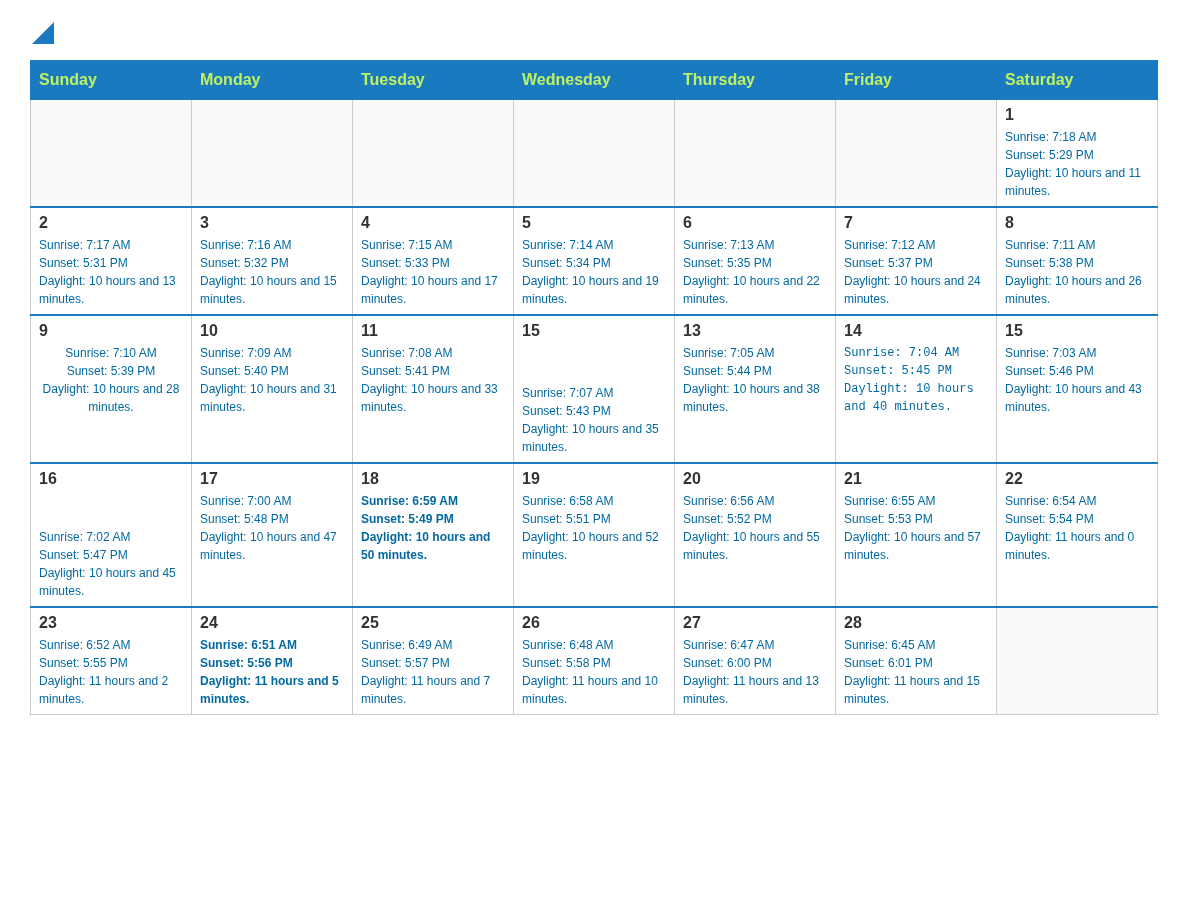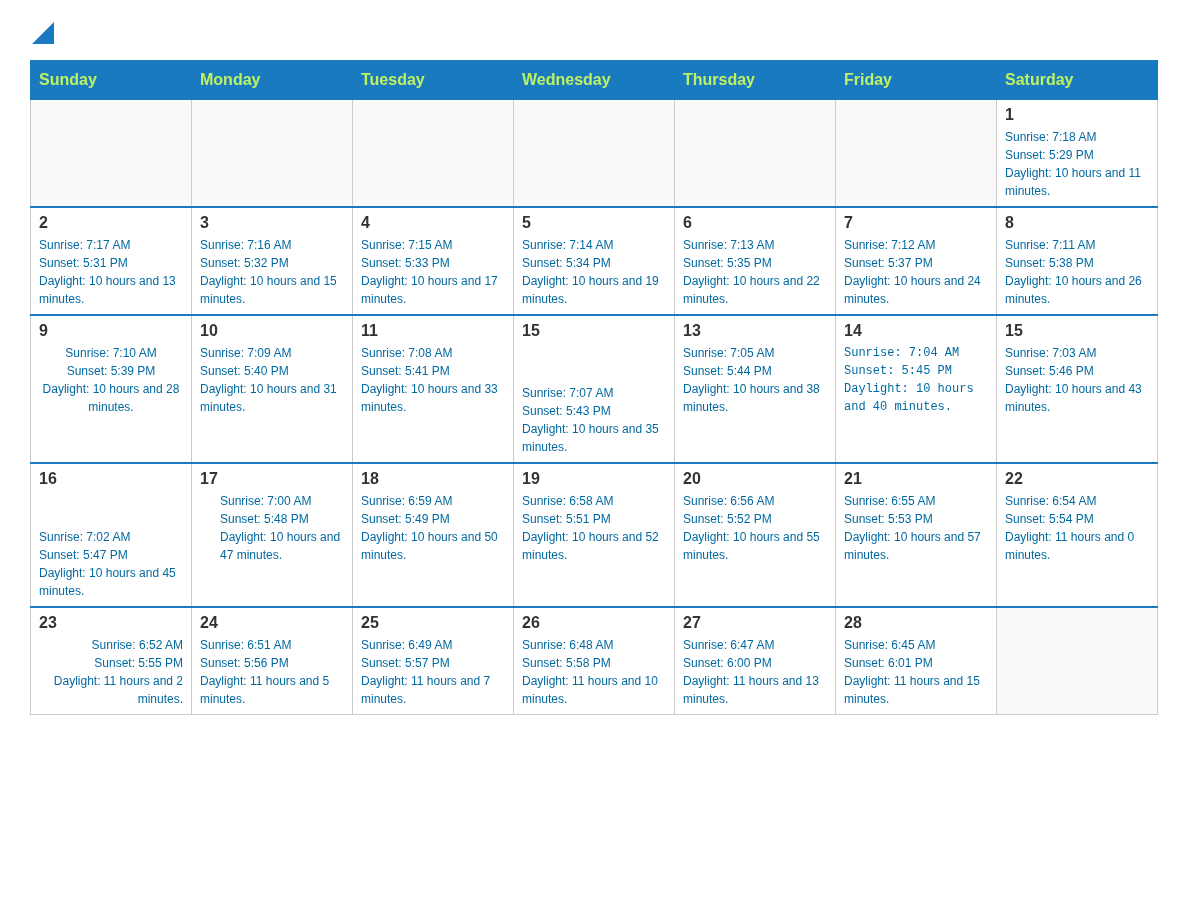--- a/index.html
+++ b/index.html
@@ -225,27 +225,27 @@
       </tr>
       <tr>
         <td>
           <span class="day-num">16</span>
           <div class="day-info" style="white-space: pre-line; margin-top: 40px;">Sunrise: 7:02 AM
 Sunset: 5:47 PM
 Daylight: 10 hours and 45 minutes.</div>
         </td>
         <td>
           <span class="day-num">17</span>
-          <div class="day-info" style="white-space: pre-line; margin-left: 20px;">Sunrise: 7:00 AM
+          <div class="day-info" style="white-space: pre-line;">Sunrise: 7:00 AM
 Sunset: 5:48 PM
 Daylight: 10 hours and 47 minutes.</div>
         </td>
         <td>
           <span class="day-num">18</span>
-          <div class="day-info" style="white-space: pre-line;">Sunrise: 6:59 AM
+          <div class="day-info" style="white-space: pre-line; font-weight: bold;">Sunrise: 6:59 AM
 Sunset: 5:49 PM
 Daylight: 10 hours and 50 minutes.</div>
         </td>
         <td>
           <span class="day-num">19</span>
           <div class="day-info" style="white-space: pre-line;">Sunrise: 6:58 AM
 Sunset: 5:51 PM
 Daylight: 10 hours and 52 minutes.</div>
         </td>
         <td>
@@ -263,27 +263,27 @@
         <td>
           <span class="day-num">22</span>
           <div class="day-info" style="white-space: pre-line;">Sunrise: 6:54 AM
 Sunset: 5:54 PM
 Daylight: 11 hours and 0 minutes.</div>
         </td>
       </tr>
       <tr>
         <td>
           <span class="day-num">23</span>
-          <div class="day-info" style="white-space: pre-line; text-align: right;">Sunrise: 6:52 AM
+          <div class="day-info" style="white-space: pre-line;">Sunrise: 6:52 AM
 Sunset: 5:55 PM
 Daylight: 11 hours and 2 minutes.</div>
         </td>
         <td>
           <span class="day-num">24</span>
-          <div class="day-info" style="white-space: pre-line;">Sunrise: 6:51 AM
+          <div class="day-info" style="white-space: pre-line; font-weight: bold;">Sunrise: 6:51 AM
 Sunset: 5:56 PM
 Daylight: 11 hours and 5 minutes.</div>
         </td>
         <td>
           <span class="day-num">25</span>
           <div class="day-info" style="white-space: pre-line;">Sunrise: 6:49 AM
 Sunset: 5:57 PM
 Daylight: 11 hours and 7 minutes.</div>
         </td>
         <td>

